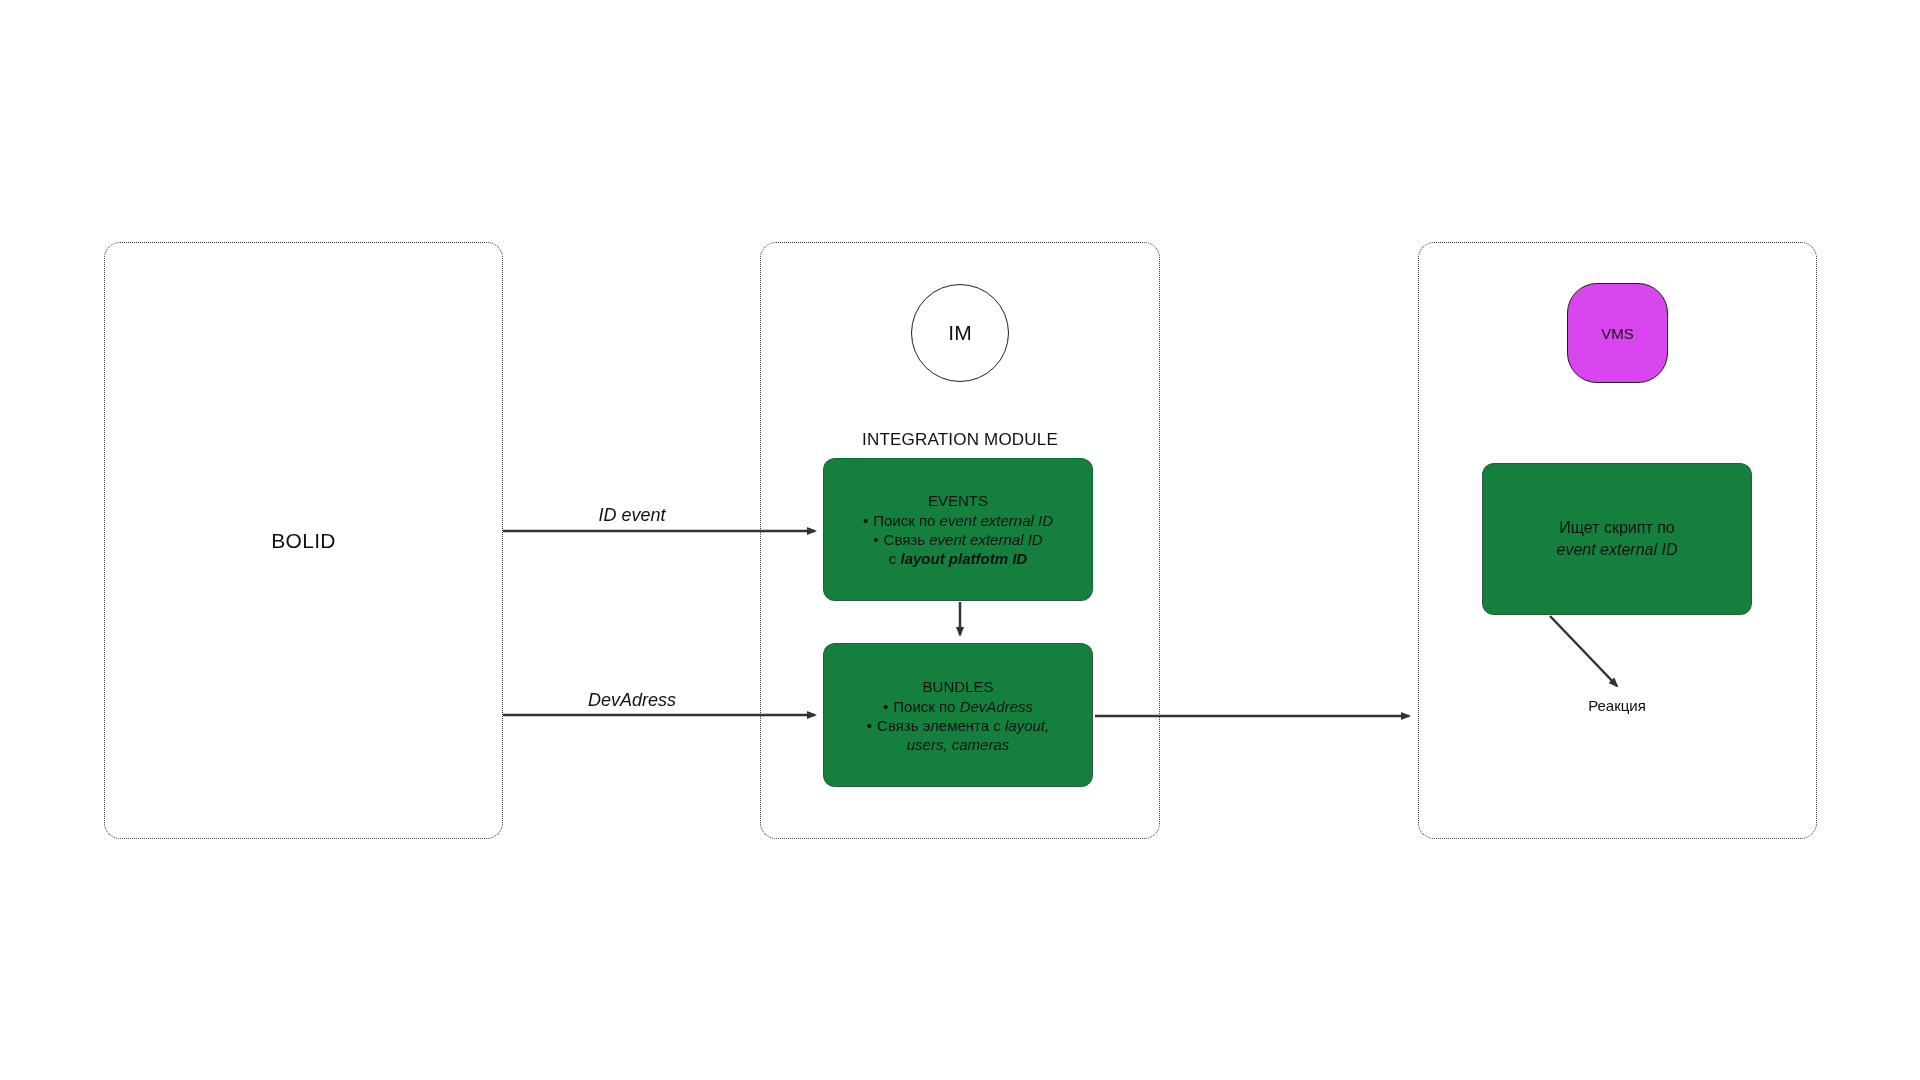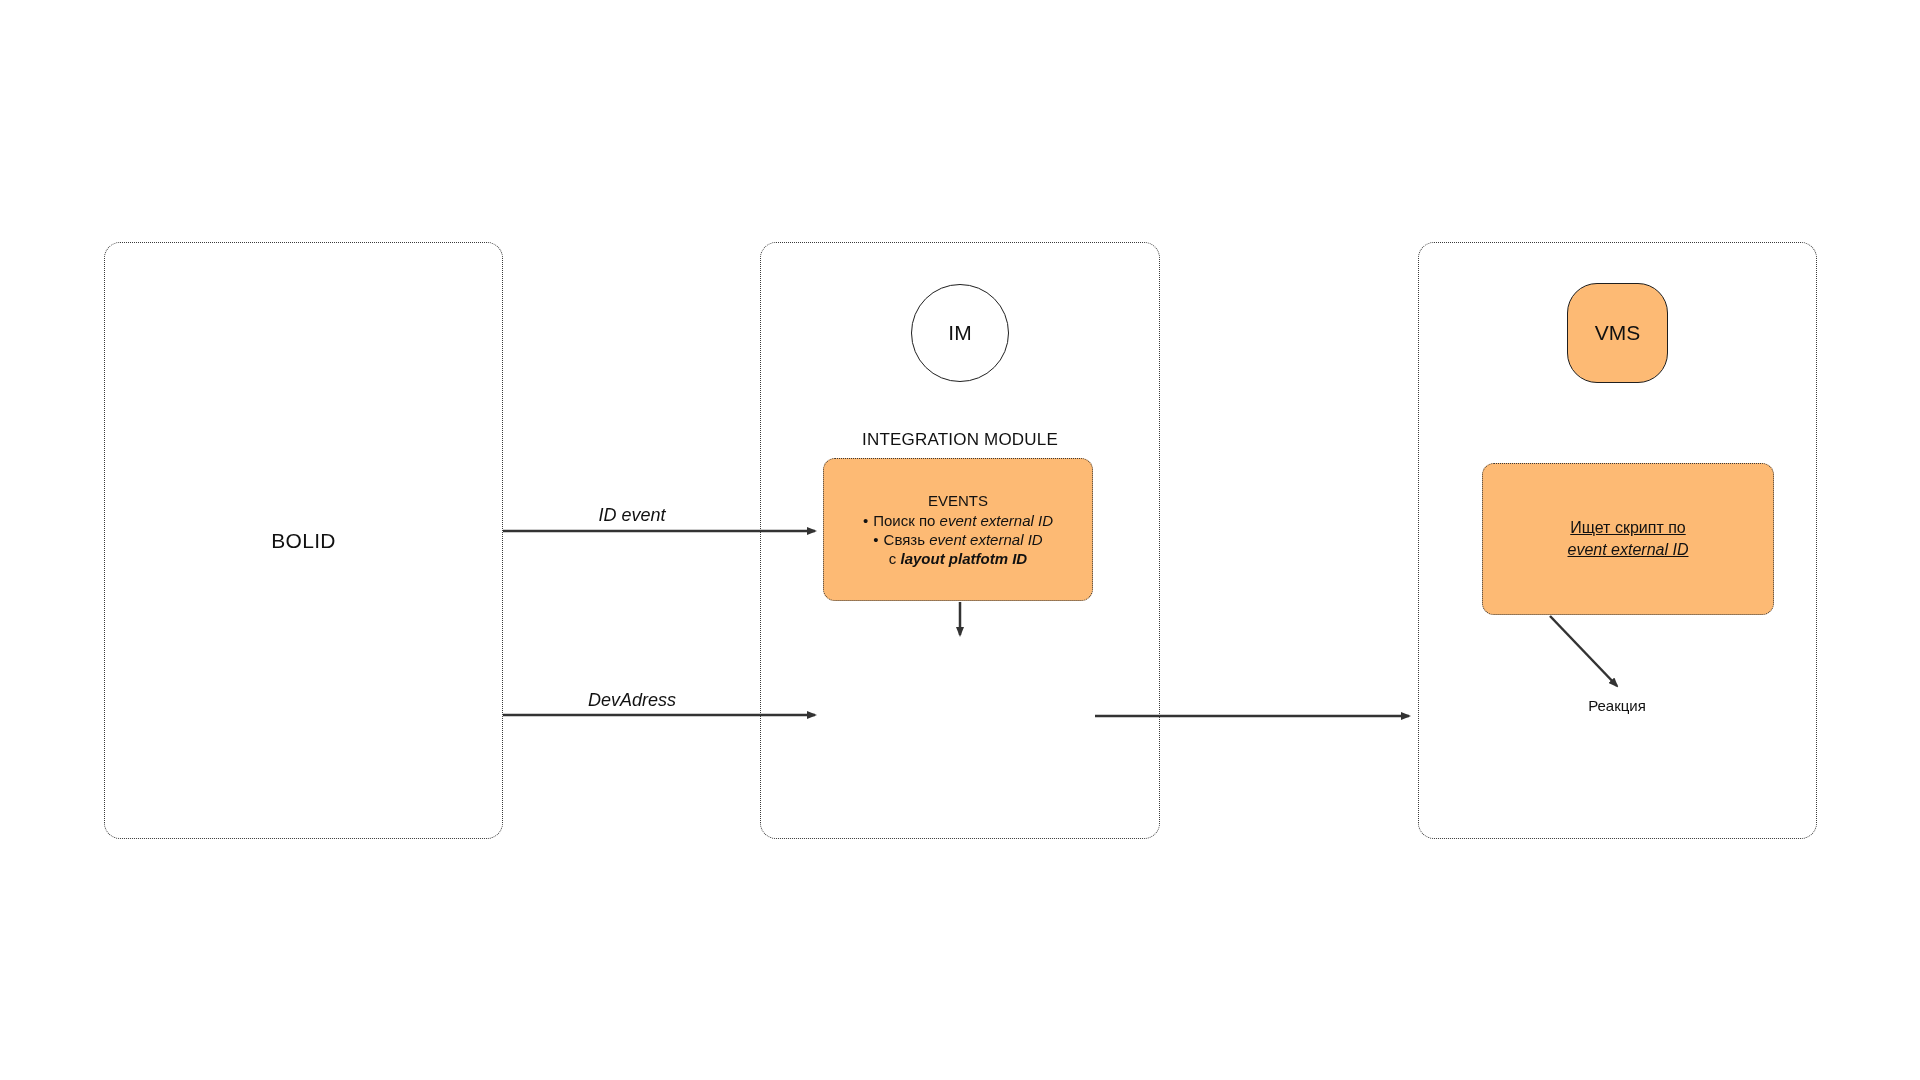--- a/index.html
+++ b/index.html
@@ -34,41 +34,41 @@
     width: 98px; height: 98px;
     border: 1.5px solid #1f1f1f; border-radius: 50%;
     display: flex; align-items: center; justify-content: center;
     font-size: 21px; background: #ffffff;
   }
   .vms-square {
     position: absolute; left: 1567px; top: 283px;
     width: 101px; height: 100px;
     border: 1.5px solid #1f1f1f; border-radius: 30px;
     display: flex; align-items: center; justify-content: center;
-    font-size: 21px; background: #fdba74;
+    font-size: 15px; background: #d946ef;
   }
   .integ-title {
     position: absolute; left: 760px; top: 401px; width: 400px;
     text-align: center; font-size: 17px; letter-spacing: 0.2px; margin-top: 29px;
   }
 
   
   .subbox {
     position: absolute;
     border: 1px dotted #3a3a3a;
     border-radius: 12px;
-    background: #fdba74;
+    background: #15803d;
     display: flex; flex-direction: column;
     align-items: center; justify-content: center;
     text-align: center;
     font-size: 15px; line-height: 19px;
   }
   .subbox.events  { left: 823px;  top: 458px; width: 270px; height: 143px; }
   .subbox.bundles { left: 823px;  top: 643px; width: 270px; height: 144px; }
-  .subbox.script  { left: 1482px; top: 463px; width: 292px; height: 152px; font-size: 16px; line-height: 22px; text-decoration: underline; }
+  .subbox.script  { left: 1482px; top: 463px; width: 270px; height: 152px; font-size: 16px; line-height: 22px; }
 
   .subbox .box-title { font-size: 15px; margin-bottom: 1px; }
   .it  { font-style: italic; }
   .bit { font-style: italic; font-weight: bold; }
   .bullet { display: inline-block; margin-right: 5px; }
 
   
   .flow-label {
     position: absolute; z-index: 3;
     font-size: 18px; font-style: italic;
@@ -110,20 +110,26 @@
   </div>
   <div class="integ-title">INTEGRATION MODULE</div>
 
   <div class="subbox events">
     <div class="box-title">EVENTS</div>
     <div><span class="bullet">•</span><span>Поиск по </span><span class="it">event external ID</span></div>
     <div><span class="bullet">•</span><span>Связь </span><span class="it">event external ID</span></div>
     <div><span>с </span><span class="bit">layout platfotm ID</span></div>
   </div>
 
+  <div class="subbox bundles">
+    <div class="box-title">BUNDLES</div>
+    <div><span class="bullet">•</span><span>Поиск по </span><span class="it">DevAdress</span></div>
+    <div><span class="bullet">•</span><span>Связь элемента с </span><span class="it">layout,</span></div>
+    <div><span class="it">users, cameras</span></div>
+  </div>
 
   <div class="container vms"></div>
 
   <div class="vms-square">
     <span>VMS</span>
   </div>
 
   <div class="subbox script">
     <div>Ищет скрипт  по</div>
     <div class="it">event external ID</div>

